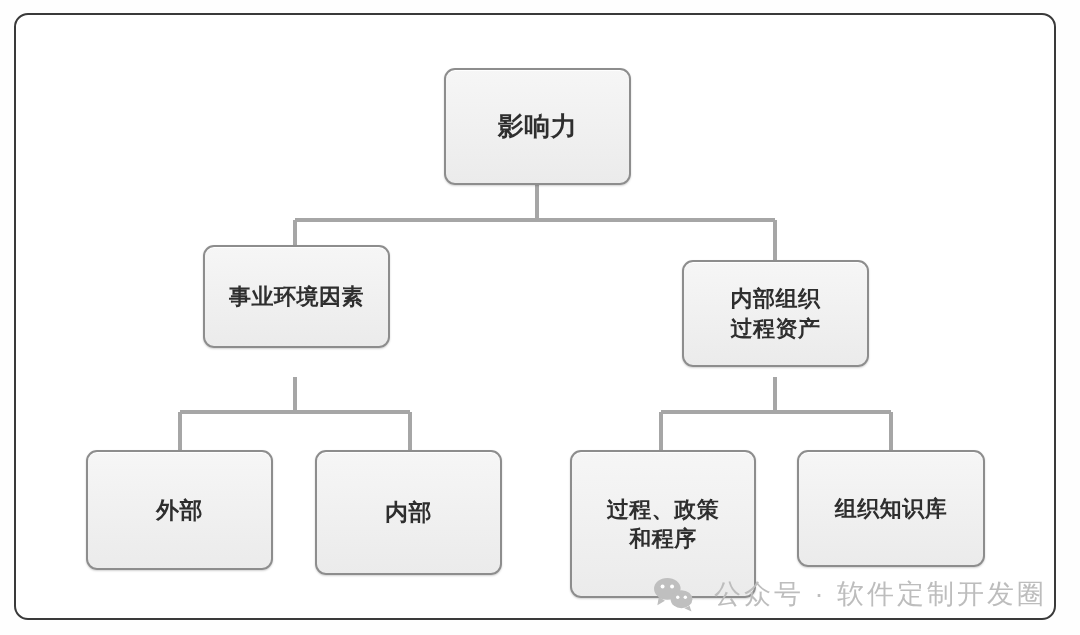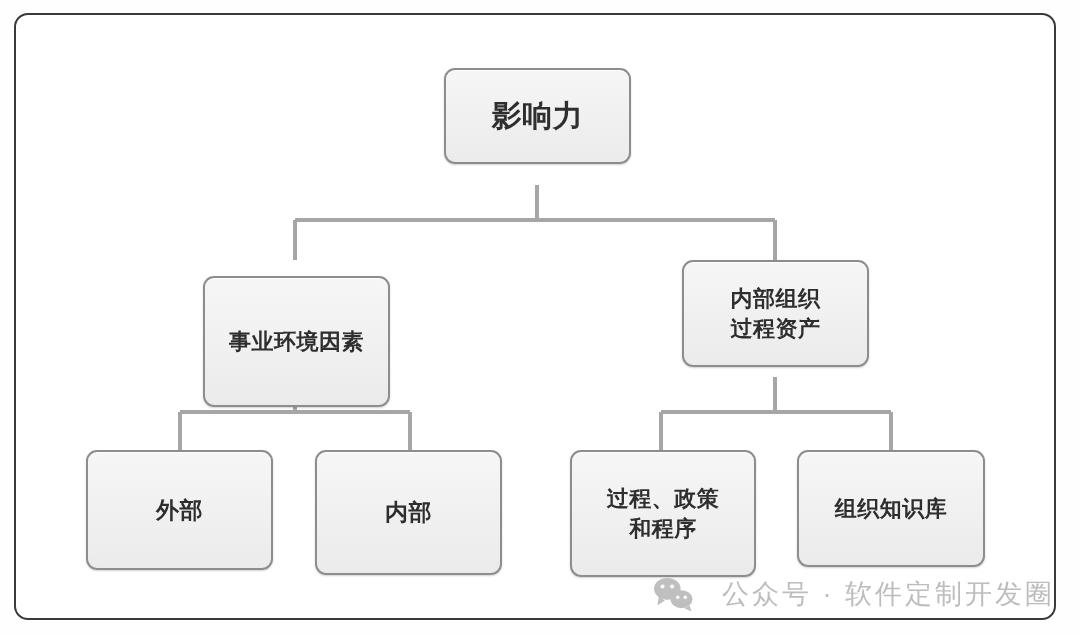--- a/index.html
+++ b/index.html
@@ -40,36 +40,36 @@
     align-items:center;
     justify-content:center;
     text-align:center;
     color:#2e2e2e;
     line-height:1.32;
     letter-spacing:0.5px;
     font-weight:700;
   }
   .node .label{ padding:0 6px; white-space:pre-line; }
 
-  #node-root{ left:444px; top:68px;  width:187px; height:96px; font-size:30px; }
-  #node-eef{  left:203px; top:276px; width:187px; height:131px; font-size:22px; }
+  #node-root{ left:444px; top:68px;  width:187px; height:117px; font-size:26px; }
+  #node-eef{  left:203px; top:245px; width:187px; height:103px; font-size:22px; }
   #node-opa{  left:682px; top:260px; width:187px; height:107px; font-size:22px; }
   #node-external{ left:86px;  top:450px; width:187px; height:120px; font-size:23px; }
   #node-internal{ left:315px; top:450px; width:187px; height:125px; font-size:23px; }
-  #node-process{  left:570px; top:450px; width:186px; height:127px; font-size:22px; }
+  #node-process{  left:570px; top:450px; width:186px; height:148px; font-size:22px; }
   #node-knowledge{left:797px; top:450px; width:188px; height:117px; font-size:22px; }
 
   
   .watermark{
     position:absolute;
     left:652px; top:572px;
     height:44px;
     display:flex;
     align-items:center;
-    gap:28px;
+    gap:20px;
     color:#b9b9b9;
   }
   .wm-text{
     font-size:27px;
     letter-spacing:3px;
     color:#bdbdbd;
     white-space:nowrap;
   }
   .wm-icon{ width:42px;height:36px;display:block; }
 </style>

